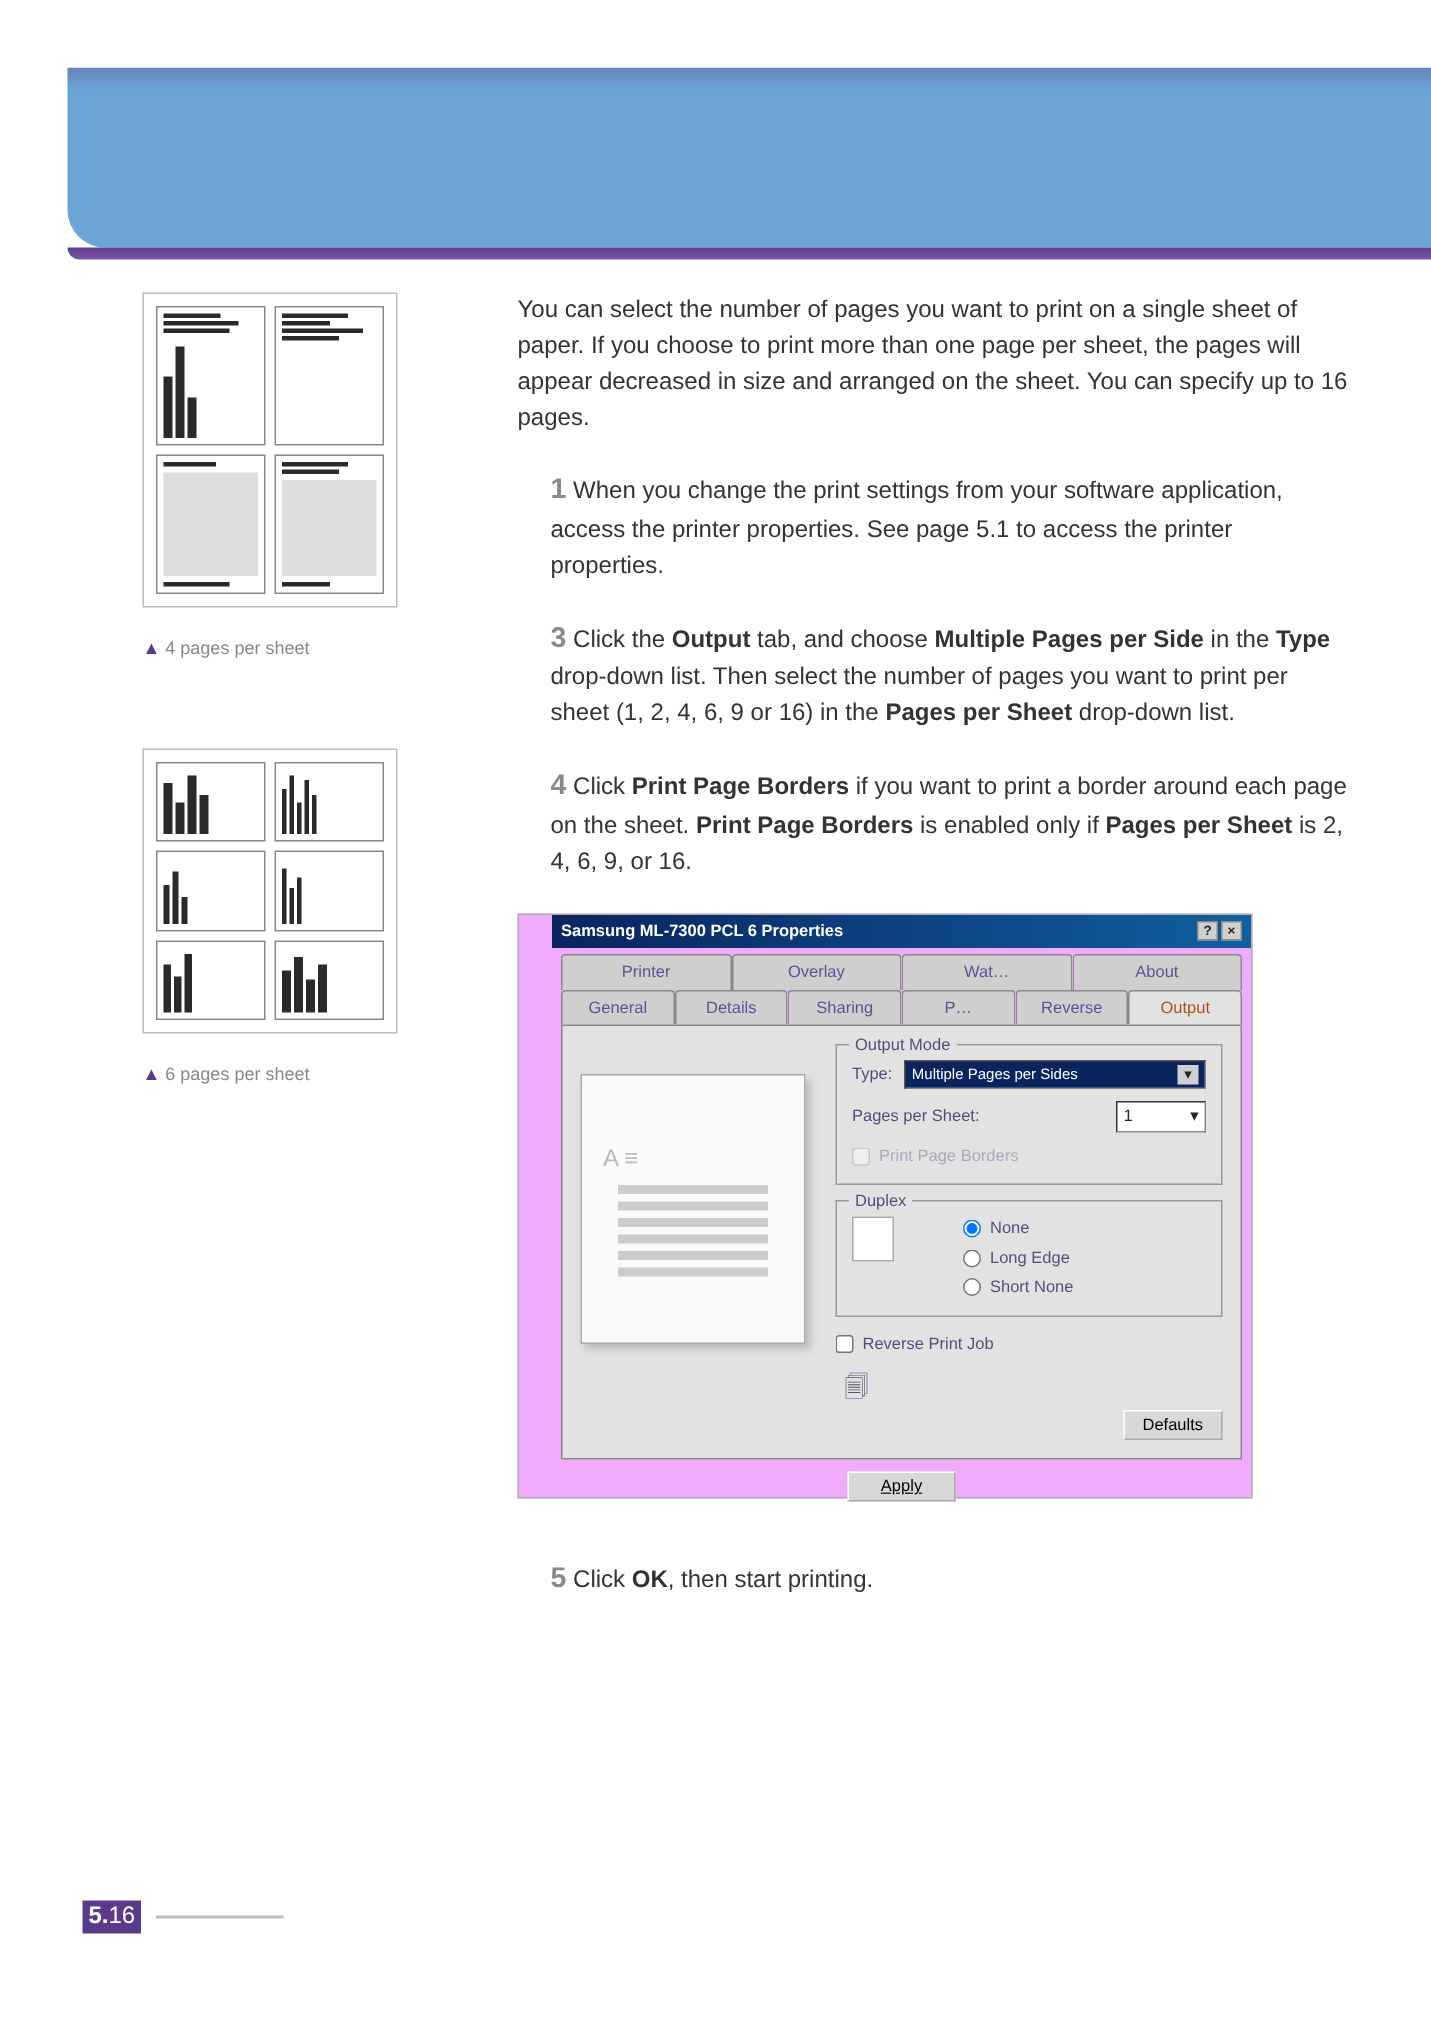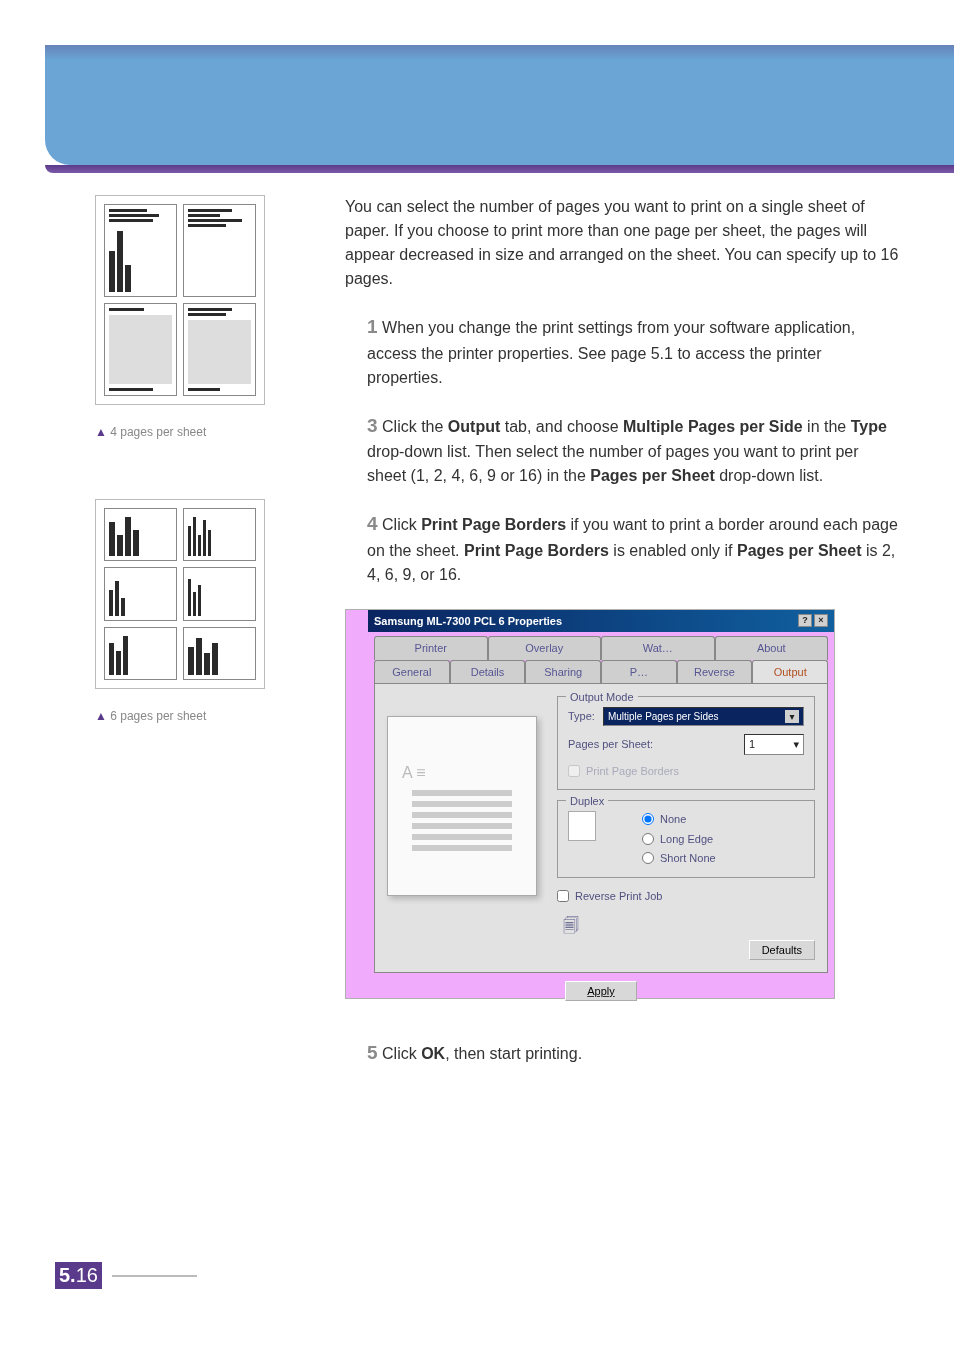--- a/index.html
+++ b/index.html
@@ -48,21 +48,21 @@
   .chk { display: flex; align-items: center; gap: 6px; font-size: 11px; }
   .chk input { width: 12px; height: 12px; }
   .radios { display: flex; flex-direction: column; gap: 3px; margin-left: 40px; }
   .dup-icon { width: 28px; height: 30px; border: 1px solid #aaa; background: #fff; display: inline-block; vertical-align: top; margin-right: 6px; }
   .rev-icon { width: 28px; height: 24px; font-size: 16px; text-align: center; }
   .btn { background: #d8d8d8; border: 1px outset #fff; padding: 3px 12px; font-size: 11px; }
   .defaults-btn { position: absolute; right: 12px; bottom: 12px; }
   .dlg-bottom { display: flex; justify-content: center; gap: 10px; padding: 8px 16px; text-decoration: underline; }
   .dlg-bottom .btn { width: 72px; text-align: center; }
   .pagenum { position: absolute; bottom: 60px; left: 55px; display: flex; align-items: center; gap: 10px; }
-  .pn-box { background: #5a3a8a; color: #fff; font-weight: bold; padding: 2px 4px; font-size: 20px; }
+  .pn-box { background: #5a3a8a; color: #fff; font-weight: bold; padding: 2px 4px; font-size: 16px; }
   .pn-line { width: 85px; border-top: 2px solid #bbb; }
   .step5 { margin-top: 40px; }
   b { font-weight: bold; }
 </style>
 </head>
 <body>
 
 <div class="header-bar"></div>
 <div class="top-gradient"></div>
 

